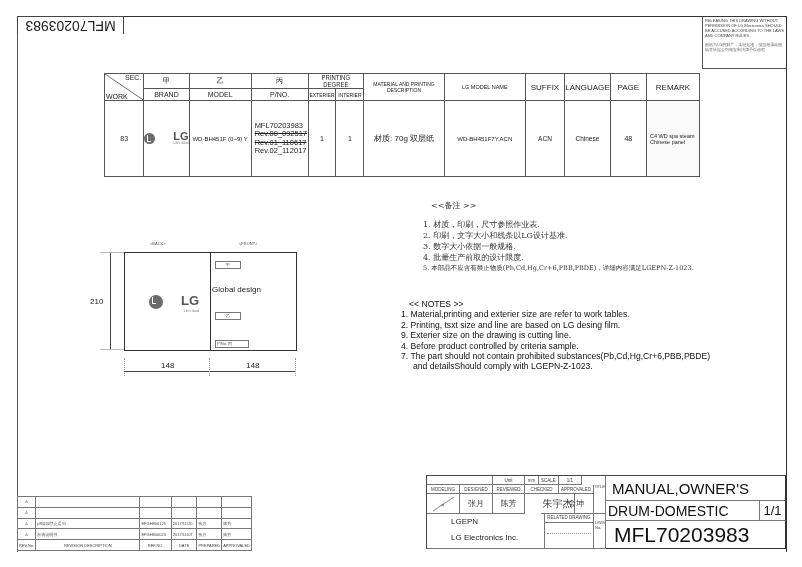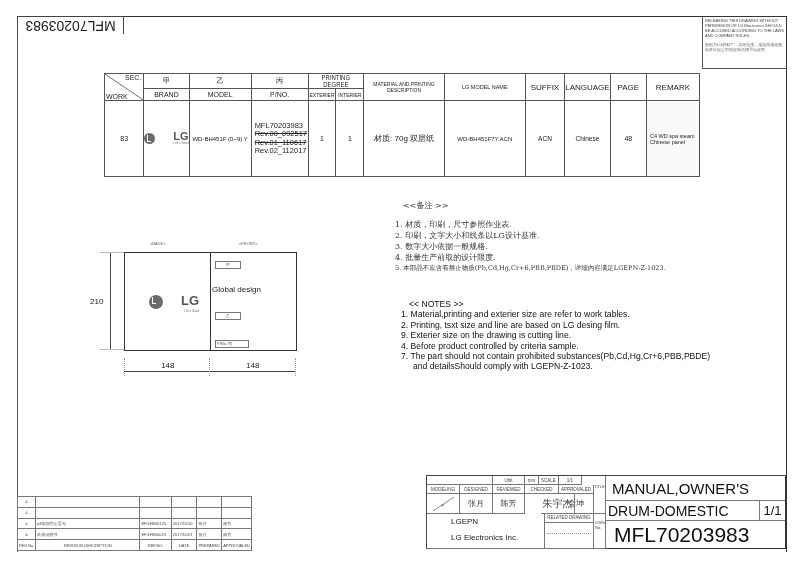--- a/index.html
+++ b/index.html
@@ -19,21 +19,21 @@
   .work { border:1.5px solid #333; }
   .secwork { position:relative; }
   .diag { position:absolute; left:0; top:0; width:100%; height:100%; }
   .lg-logo { display:inline-flex; align-items:center; gap:2px; }
   .lg-circle { width:11px; height:11px; border-radius:50%; background:#6b6b6b; display:inline-block; position:relative; }
   .lg-circle:after { content:""; position:absolute; left:3px; top:2px; width:3px; height:6px; border-left:1.2px solid #fff; border-bottom:1.2px solid #fff; }
   .lg-text { font-weight:bold; font-size:11px; color:#555; line-height:9px;padding-left:16px; }
   .lg-sub { font-size:3px; color:#777; display:block; text-align:right; }
   .strike { text-decoration:line-through; }
 
-  .notes-cn { position:absolute; left:395px; top:200px; font-family:"DejaVu Serif", serif; font-size:8px; line-height:11px; color:#333; }
+  .notes-cn { position:absolute; left:423px; top:200px; font-family:"DejaVu Serif", serif; font-size:8px; line-height:11px; color:#333; }
   .notes-cn .title { margin-left:8px; margin-bottom:8px; }
   .notes-cn .small { font-size:6.5px; }
   .notes-en { position:absolute; left:401px; top:299px; font-size:8.6px; line-height:10.4px; color:#111; }
   .notes-en .title { margin-left:8px; }
   .notes-en .indent { padding-left:12px; }
 
   .draw { position:absolute; left:124px; top:252px; width:171px; height:97px; border:1px solid #333; }
   .draw .mid { position:absolute; left:85px; top:0; width:1px; height:100%; background:#333; }
   .lbl-small { position:absolute; font-size:4px; color:#555; }
   .boxlbl { position:absolute; border:1px solid #777; font-size:4px; text-align:center; height:6px; line-height:6px; color:#555; }

